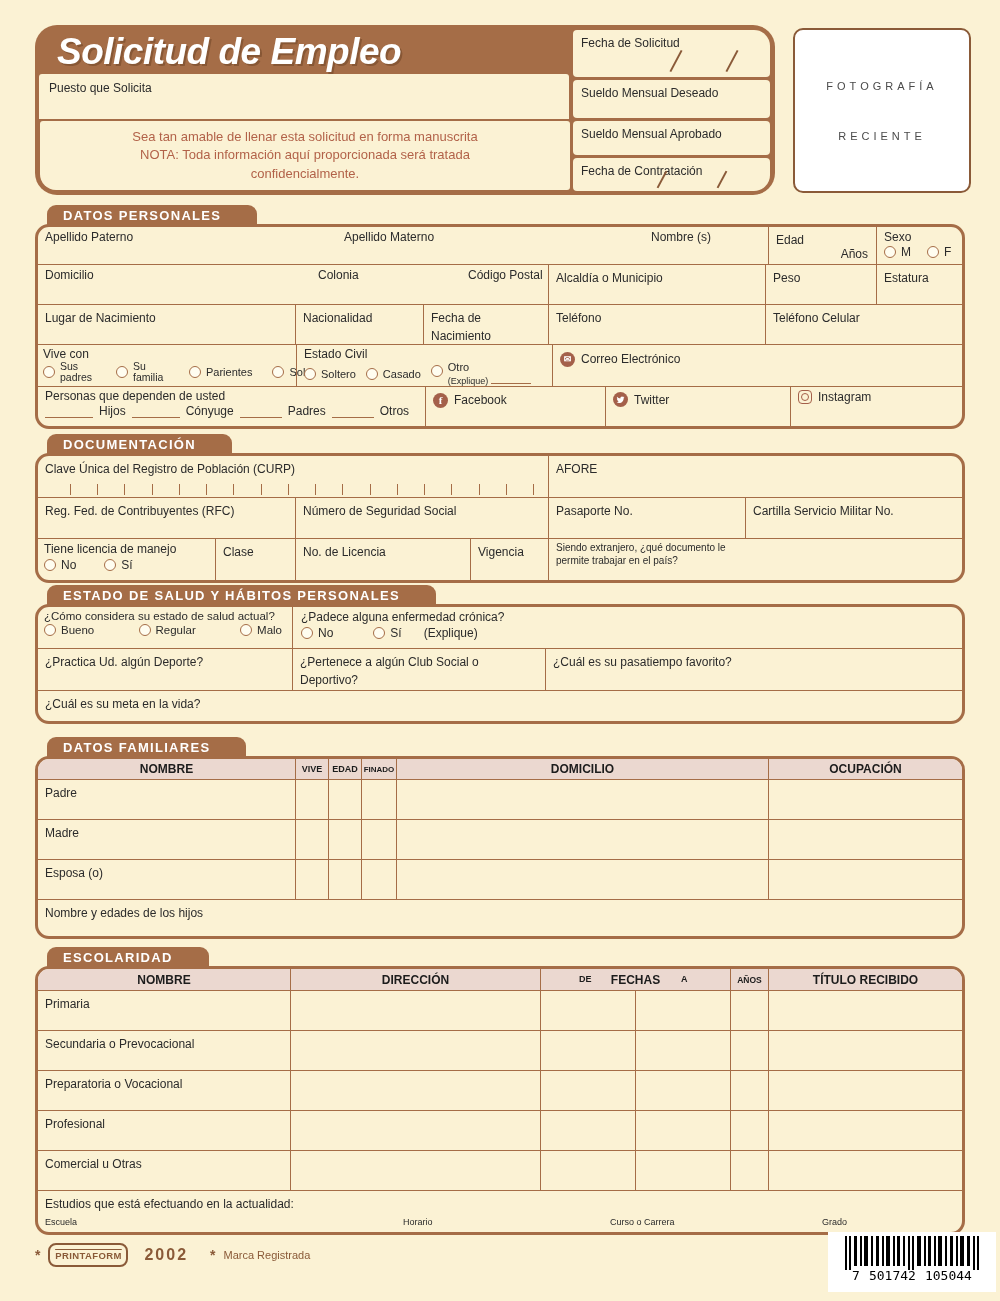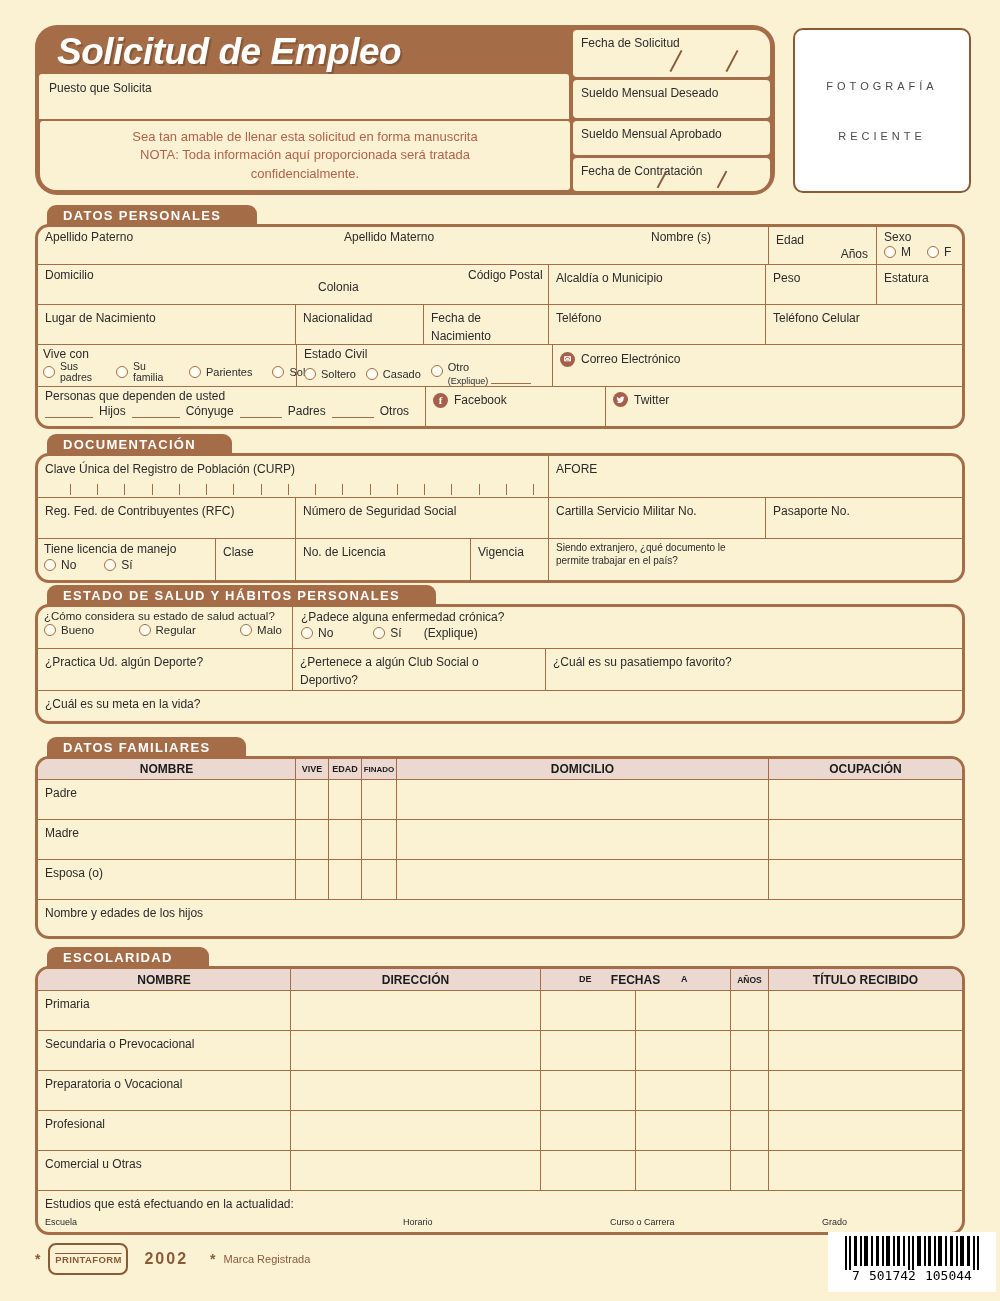--- a/index.html
+++ b/index.html
@@ -57,21 +57,21 @@
   .thead .cell{display:flex;align-items:center;justify-content:center;font-weight:bold;color:#1c1c1c;padding:2px;}
 
   
   .fechas-hd{position:relative;}
   .fechas-hd .de{position:absolute;left:38px;top:5px;font-size:9px;font-weight:bold;}
   .fechas-hd .fe{font-size:12px;font-weight:bold;}
   .fechas-hd .a{position:absolute;left:140px;top:5px;font-size:9px;font-weight:bold;}
 
   
   .footer{position:absolute;left:35px;top:1243px;display:flex;align-items:center;gap:8px;color:var(--brown-dk);}
-  .logo{width:80px;height:32px;border:2.5px solid var(--brown-dk);border-radius:8px;display:flex;align-items:center;justify-content:center;font-size:9.5px;font-weight:bold;color:var(--brown-dk);letter-spacing:.4px;text-decoration:overline;}
+  .logo{width:80px;height:24px;border:2.5px solid var(--brown-dk);border-radius:8px;display:flex;align-items:center;justify-content:center;font-size:9.5px;font-weight:bold;color:var(--brown-dk);letter-spacing:.4px;text-decoration:overline;}
   .year{font-size:16px;font-weight:bold;letter-spacing:2px;margin-left:8px;}
   .star{font-size:14px;font-weight:bold;}
   .marca{font-size:11px;}
 
   .barcode{position:absolute;left:828px;top:1232px;width:168px;height:60px;background:#fff;display:flex;flex-direction:column;align-items:center;padding-top:4px;}
   .bdigits{display:flex;gap:9px;font-family:"DejaVu Sans Mono",monospace;font-size:13px;color:#000;margin-top:-2px;}
 </style>
 </head>
 <body>
 
@@ -138,21 +138,21 @@
                 <span class="radio"></span>
                 <span>F</span>
               </span>
           </div>
         </div>
       </div>
 
       <div class="row" style="height:40px;">
         <div class="cell" style="width:510px;display:flex;padding:0;">
           <span class="lbl" style="width:280px;padding:3px 7px;">Domicilio</span>
-          <span class="lbl" style="width:150px;padding:3px 0;margin-top:12px;">Colonia</span>
+          <span class="lbl" style="width:150px;padding:3px 0;">Colonia</span>
           <span class="lbl" style="flex:1;padding:3px 0;">Código Postal</span>
         </div>
         <div class="cell" style="width:217px;">
           <span class="lbl">Alcaldía o Municipio</span>
         </div>
         <div class="cell" style="width:111px;">
           <span class="lbl">Peso</span>
         </div>
         <div class="cell fx">
           <span class="lbl">Estatura</span>
@@ -247,20 +247,26 @@
         <div class="cell" style="width:185px;">
           <span class="iglabel">
               <span class="icircle">
                 <svg width="9" height="9" viewBox="0 0 16 16">
                   <path fill="#fff" d="M15 3.8c-.5.2-1 .4-1.6.5.6-.4 1-.9 1.2-1.6-.5.3-1.1.6-1.8.7C12.3 2.8 11.5 2.5 10.7 2.5c-1.6 0-2.9 1.3-2.9 2.9 0 .2 0 .5.1.7C5.5 6 3.4 4.9 2 3.2c-.3.5-.4.9-.4 1.5 0 1 .5 1.9 1.3 2.4-.5 0-.9-.1-1.3-.4v.1c0 1.4 1 2.6 2.3 2.8-.2.1-.5.1-.8.1-.2 0-.4 0-.6-.1.4 1.2 1.5 2 2.7 2-1 .8-2.3 1.3-3.6 1.3H1c1.3.8 2.8 1.3 4.4 1.3 5.3 0 8.2-4.4 8.2-8.2v-.4c.6-.4 1.1-.9 1.4-1.5z"></path>
                 </svg>
               </span>
               <span class="lbl">Twitter</span>
             </span>
         </div>
+        <div class="cell fx">
+          <span class="iglabel">
+              <span class="ig"></span>
+              <span class="lbl">Instagram</span>
+            </span>
+        </div>
       </div>
     </div>
   </div>
 
   <div class="section" style="top:434px;">
     <div class="tab">DOCUMENTACIÓN</div>
     <div class="box">
       <div class="row" style="height:41px;">
         <div class="cell" style="width:510px;">
           <span class="lbl">Clave Única del Registro de Población (CURP)</span>
@@ -289,25 +295,25 @@
           <span class="lbl">AFORE</span>
         </div>
       </div>
       <div class="row" style="height:41px;">
         <div class="cell" style="width:257px;">
           <span class="lbl">Reg. Fed. de Contribuyentes (RFC)</span>
         </div>
         <div class="cell" style="width:253px;">
           <span class="lbl">Número de Seguridad Social</span>
         </div>
+        <div class="cell fx">
+          <span class="lbl">Pasaporte No.</span>
+        </div>
         <div class="cell" style="width:217px;">
           <span class="lbl">Cartilla Servicio Militar No.</span>
-        </div>
-        <div class="cell fx">
-          <span class="lbl">Pasaporte No.</span>
         </div>
       </div>
       <div class="row" style="height:42px;">
         <div class="cell" style="width:177px;padding:3px 6px;">
           <div class="lbl">Tiene licencia de manejo</div>
           <div style="display:flex;gap:28px;margin-top:2px;">
             <span class="opt">
                 <span class="radio"></span>
                 <span>No</span>
               </span>

